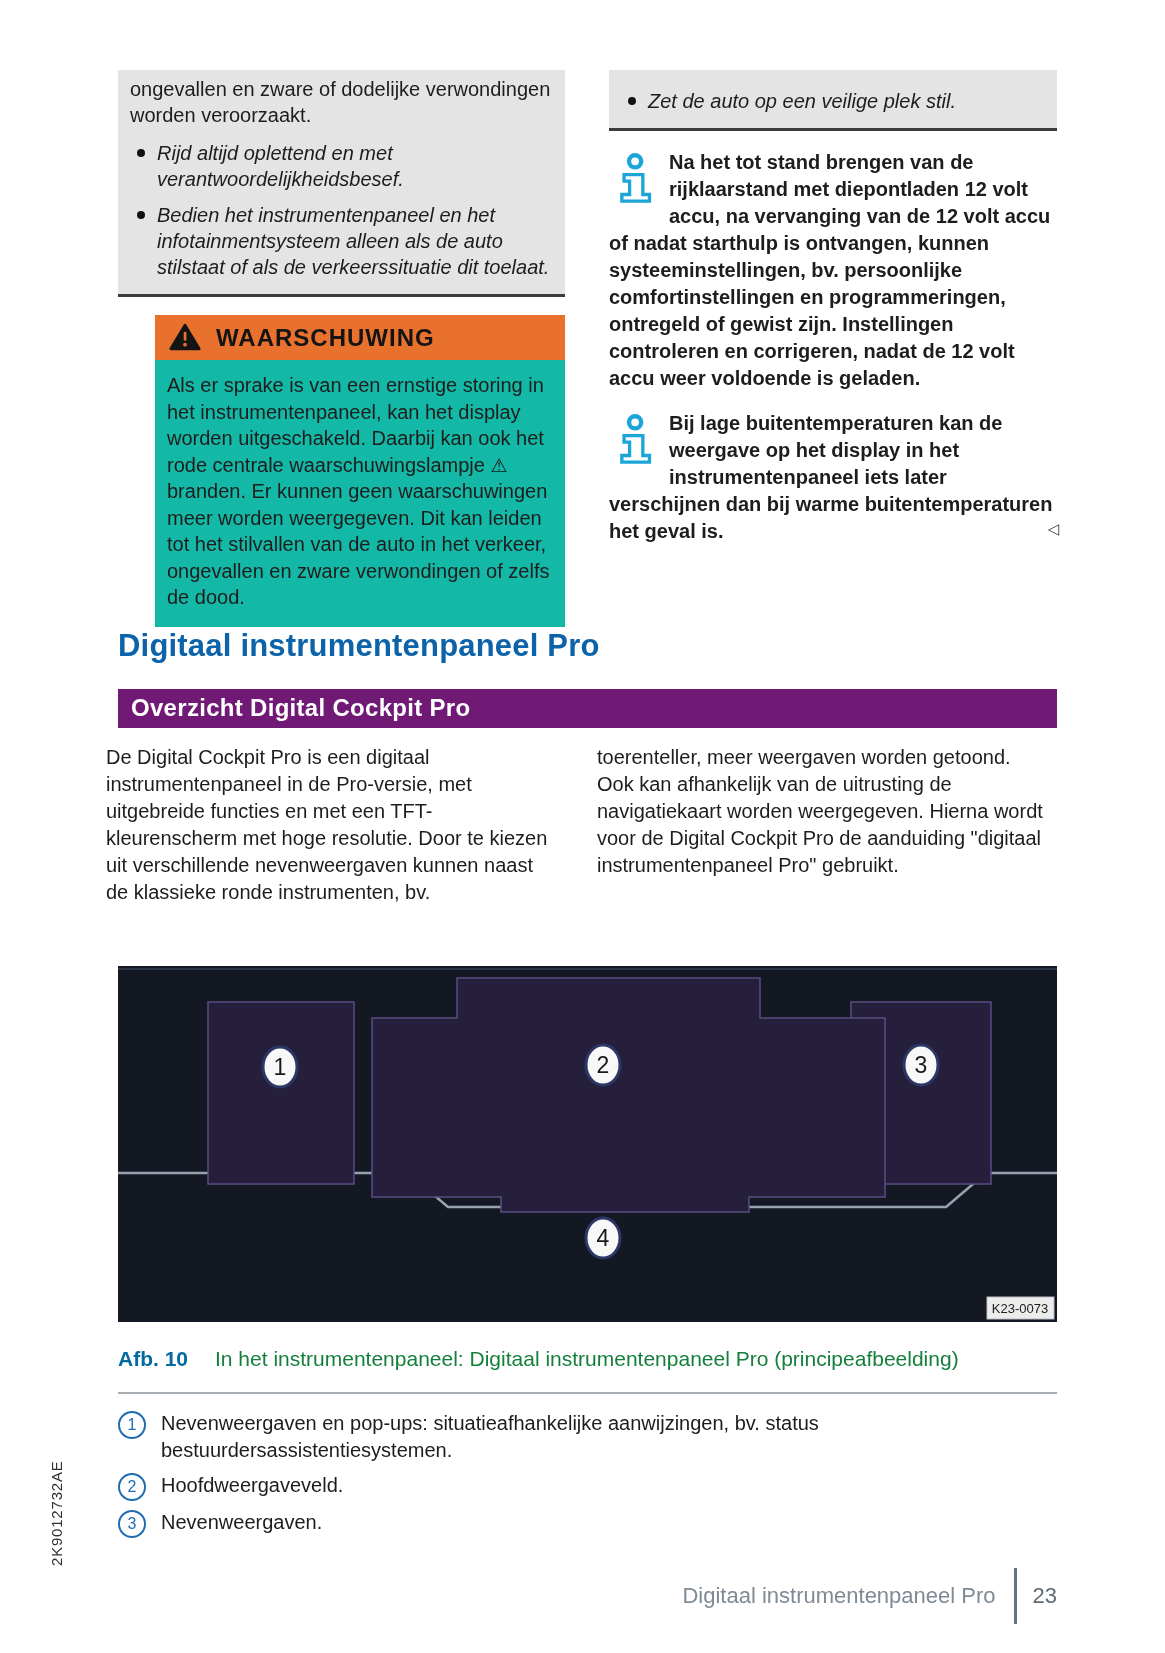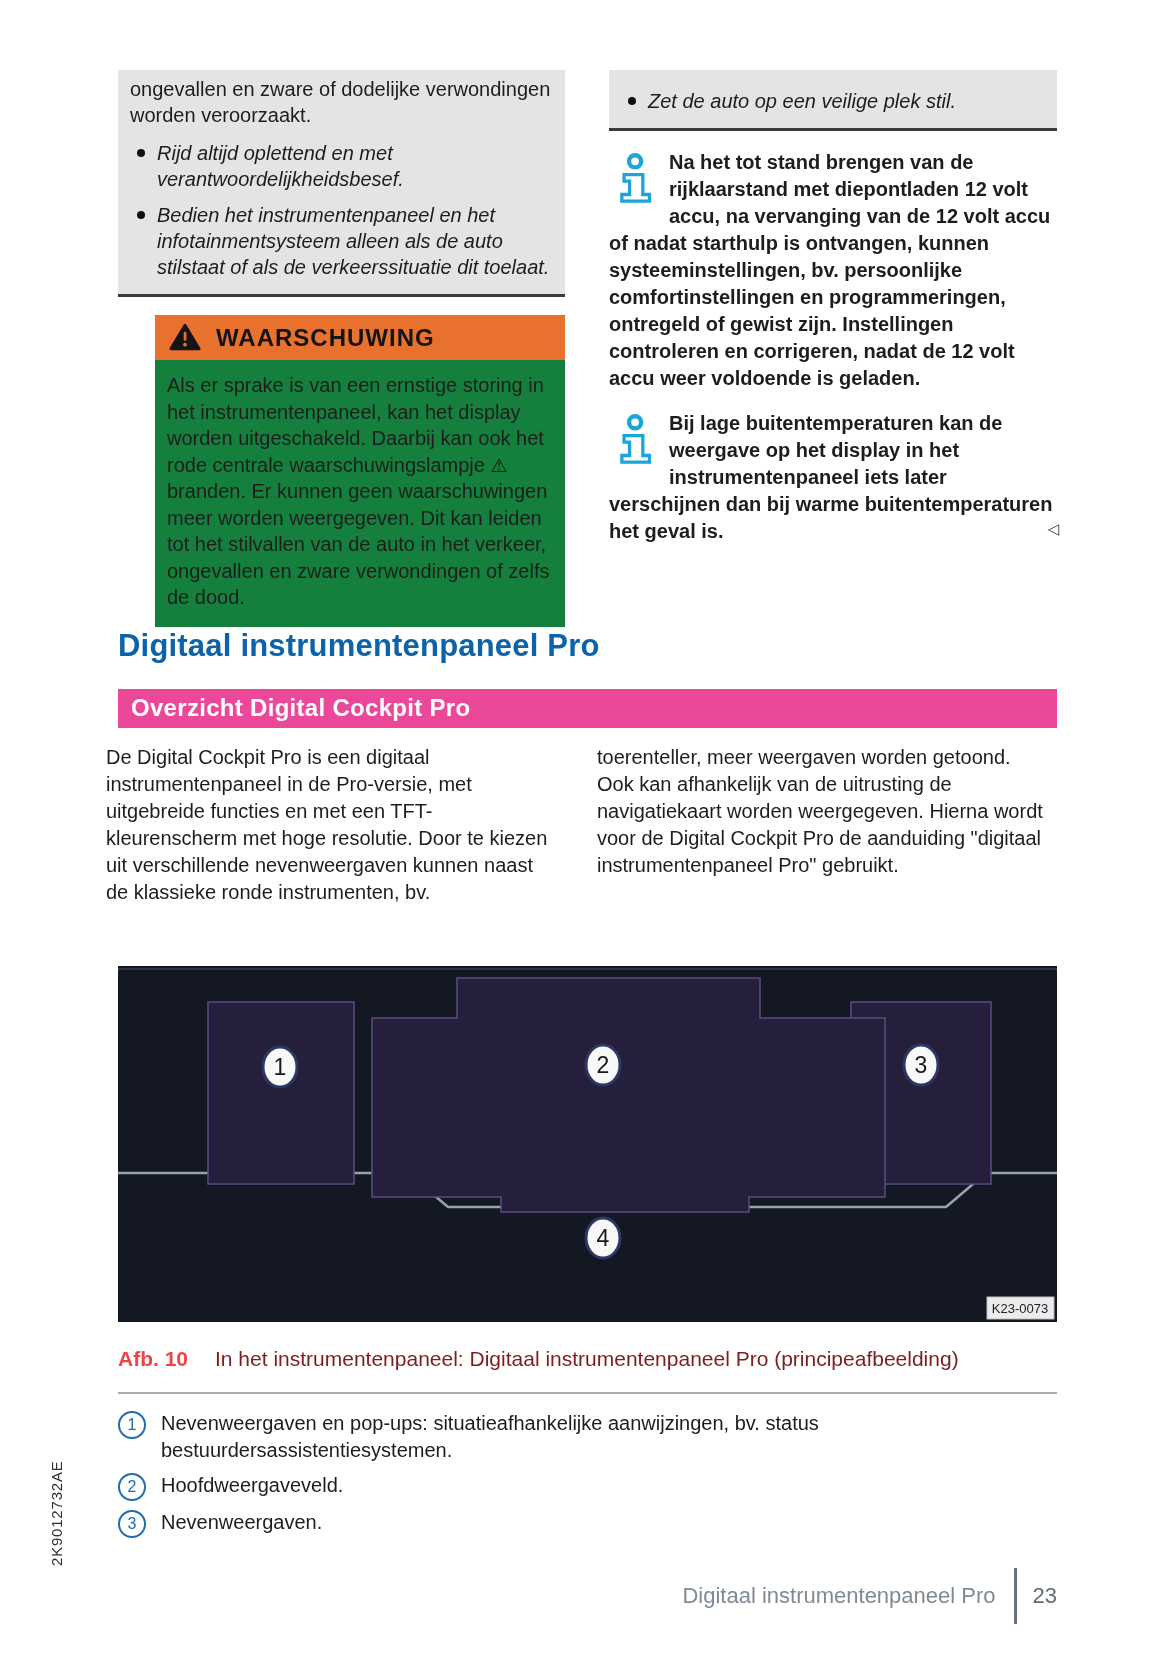--- a/index.html
+++ b/index.html
@@ -19,46 +19,46 @@
   .blist{list-style:none;margin:10px 0 0 0;padding:0;}
   .blist li{position:relative;padding-left:27px;margin-top:10px;font-style:italic;}
   .blist li:first-child{margin-top:0;}
   .blist li::before{content:"";position:absolute;left:7px;top:9px;width:8px;height:8px;border-radius:50%;background:#111;}
   .gray-block .blist{margin-top:12px;}
 
   
   .warning-box{margin-top:18px;padding-left:37px;}
   .warning-header{background:#e8712e;display:flex;align-items:center;gap:15px;padding:8px 14px;}
   .warning-title{font-weight:bold;font-size:24px;letter-spacing:1px;color:#141414;}
-  .warning-body{background:#15803d;padding:12px 12px 16px 12px;font-size:20px;line-height:26.5px;}
+  .warning-body{background:#14b8a6;padding:12px 12px 16px 12px;font-size:20px;line-height:26.5px;}
   .inline-warn{font-family:"DejaVu Sans", sans-serif;font-size:19px;color:#141414;}
 
   
   .info-note{margin-top:18px;font-size:20px;line-height:27px;position:relative;}
   .info-icon{float:left;width:42px;height:54px;margin:3px 14px 2px 4px;}
   .note-text{margin:0;font-weight:bold;}
   .end-marker{position:absolute;right:-2px;bottom:2px;font-family:"DejaVu Sans", sans-serif;font-size:15px;color:#3a3a3a;}
 
   
   .main-heading{position:absolute;left:118px;top:628px;margin:0;font-size:31px;font-weight:bold;color:#0d63a9;letter-spacing:0.2px;}
-  .section-bar{position:absolute;left:118px;top:689px;width:939px;box-sizing:border-box;background:#ec4899;color:#ffffff;font-weight:bold;font-size:24px;padding:5px 13px 6px 13px;letter-spacing:0.3px;}
+  .section-bar{position:absolute;left:118px;top:689px;width:939px;box-sizing:border-box;background:#701a75;color:#ffffff;font-weight:bold;font-size:24px;padding:5px 13px 6px 13px;letter-spacing:0.3px;}
 
   
   .body-area{position:absolute;left:106px;top:744px;width:939px;display:flex;gap:44px;font-size:20px;line-height:27px;}
   .body-area p{margin:0;}
   .body-area .bl{width:447px;}
   .body-area .br{width:448px;}
 
   
   .figure{position:absolute;left:118px;top:966px;width:939px;height:356px;}
   .figure svg{display:block;}
 
   .caption{position:absolute;left:118px;top:1347px;width:939px;font-size:21px;}
-  .caption-label{color:#ef4444;font-weight:bold;margin-right:27px;}
-  .caption-text{color:#7f1d1d;}
+  .caption-label{color:#0369a1;font-weight:bold;margin-right:27px;}
+  .caption-text{color:#15803d;}
   .caption-rule{position:absolute;left:118px;top:1392px;width:939px;border-top:2px solid #a7adb3;}
 
   
   .legend{position:absolute;left:118px;top:1410px;width:939px;}
   .legend-item{display:flex;gap:15px;font-size:20px;line-height:27px;margin-bottom:8px;}
   .legend-num{
     flex:0 0 auto;width:24px;height:24px;border:2px solid #1e6db3;border-radius:50%;
     color:#1e6db3;font-size:16px;line-height:24px;text-align:center;margin-top:1px;
   }
   .legend-text{margin:0;}

